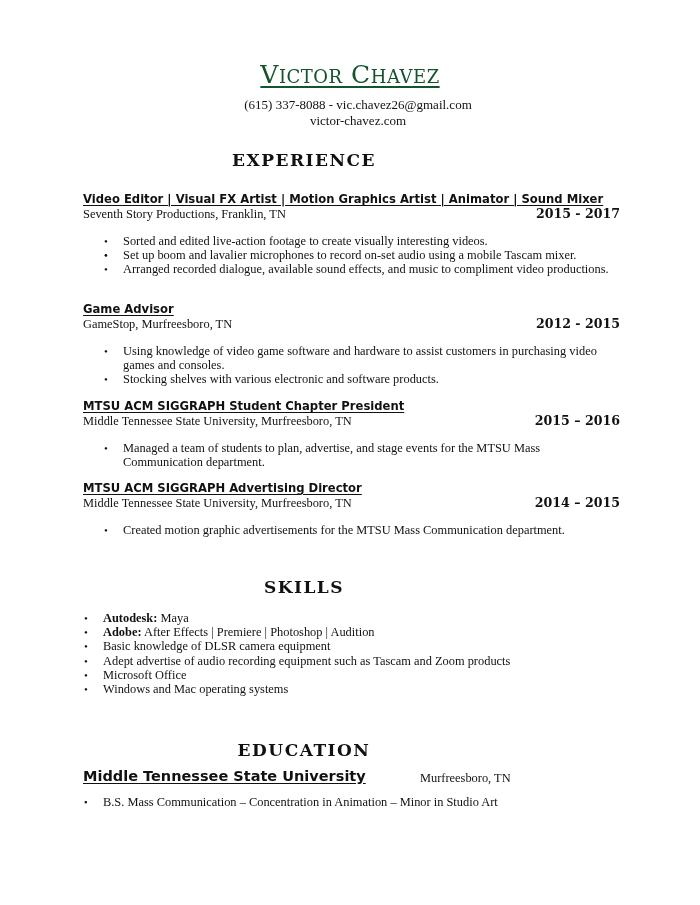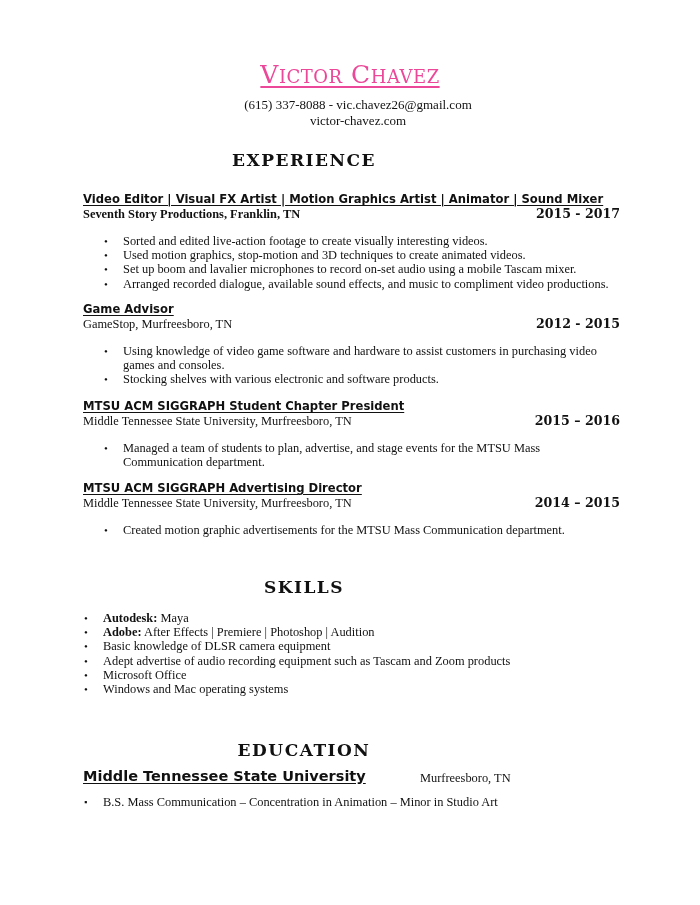--- a/index.html
+++ b/index.html
@@ -2,21 +2,21 @@
 <html><head>
 <meta charset="utf-8">
 <style>
   html, body { margin: 0; padding: 0; background: #ffffff; }
   body { width: 700px; height: 905px; position: relative; overflow: hidden; color: #111; }
   .serif { font-family: "Liberation Serif", "DejaVu Serif", serif; }
   .sans { font-family: "DejaVu Sans", "Liberation Sans", sans-serif; }
   .abs { position: absolute; }
 
   .name { left: 0; width: 700px; top: 60px; text-align: center; }
-  .name span { font-family: "DejaVu Serif", serif; font-size: 25px; font-variant: small-caps; letter-spacing: 0.5px; text-decoration: underline; text-decoration-thickness: 1.5px; text-underline-offset: 3px; color: #ec4899; }
+  .name span { font-family: "DejaVu Serif", serif; font-size: 25px; font-variant: small-caps; letter-spacing: 0.5px; text-decoration: underline; text-decoration-thickness: 1.5px; text-underline-offset: 3px; color: #14532d; }
   .contact { left: 0; width: 700px; text-align: center; font-size: 13px; padding-left: 8px; }
 
   .sec-head { left: 0; width: 608px; text-align: center; font-family: "DejaVu Serif", serif; font-weight: bold; font-size: 17px; letter-spacing: 1.5px; }
 
   .job-title { left: 83px; font-size: 11.6px; font-weight: bold; text-decoration: underline; text-underline-offset: 2px; }
   .job-org { left: 83px; font-size: 12.4px; }
   .job-date { right: 80px; font-size: 12.6px; font-weight: bold; font-family: "DejaVu Serif", serif; }
 
   ul.bullets { position: absolute; margin: 0; padding: 0; list-style: none; font-family: "Liberation Serif", serif; font-size: 12.4px; line-height: 14.2px; }
   ul.bullets li { position: relative; padding-left: 0; }
@@ -28,25 +28,25 @@
 </head>
 <body>
 
 <div class="abs name"><span>Victor Chavez</span></div>
 <div class="abs contact serif" style="top:97px;">(615) 337-8088 - vic.chavez26@gmail.com</div>
 <div class="abs contact serif" style="top:113px;">victor-chavez.com</div>
 
 <div class="abs sec-head" style="top:150px;">EXPERIENCE</div>
 
 <div class="abs job-title sans" style="top:192px;">Video Editor | Visual FX Artist | Motion Graphics Artist | Animator | Sound Mixer</div>
-<div class="abs job-org serif" style="top:207px;font-weight:bold;">Seventh Story Productions, Franklin, TN</div>
+<div class="abs job-org serif" style="top:207px;">Seventh Story Productions, Franklin, TN</div>
 <div class="abs job-date" style="top:206px;">2015 - 2017</div>
 <ul class="bullets" style="left:104px; top:234px; width:520px;">
   <li><span class="dot" style="left:0;">•</span><span style="margin-left:19px;">Sorted and edited live-action footage to create visually interesting videos.</span></li>
-  <li><span class="dot" style="left:0;">•</span><span style="margin-left:19px;">Used motion graphics, stop-motion and 3D techniques to create animated videos.</span></li>
+  <li><span class="dot" style="left:0;">•</span></li>
   <li><span class="dot" style="left:0;">•</span><span style="margin-left:19px;">Set up boom and lavalier microphones to record on-set audio using a mobile Tascam mixer.</span></li>
   <li><span class="dot" style="left:0;">•</span><span style="margin-left:19px;">Arranged recorded dialogue, available sound effects, and music to compliment video productions.</span></li>
 </ul>
 
 <div class="abs job-title sans" style="top:302px;">Game Advisor</div>
 <div class="abs job-org serif" style="top:317px;">GameStop, Murfreesboro, TN</div>
 <div class="abs job-date" style="top:316px;">2012 - 2015</div>
 <ul class="bullets" style="left:104px; top:344px; width:500px;">
   <li style="padding-left:19px;"><span class="dot" style="left:0;">•</span><span>Using knowledge of video game software and hardware to assist customers in purchasing video games and consoles.</span></li>
   <li style="padding-left:19px;"><span class="dot" style="left:0;">•</span><span>Stocking shelves with various electronic and software products.</span></li>

